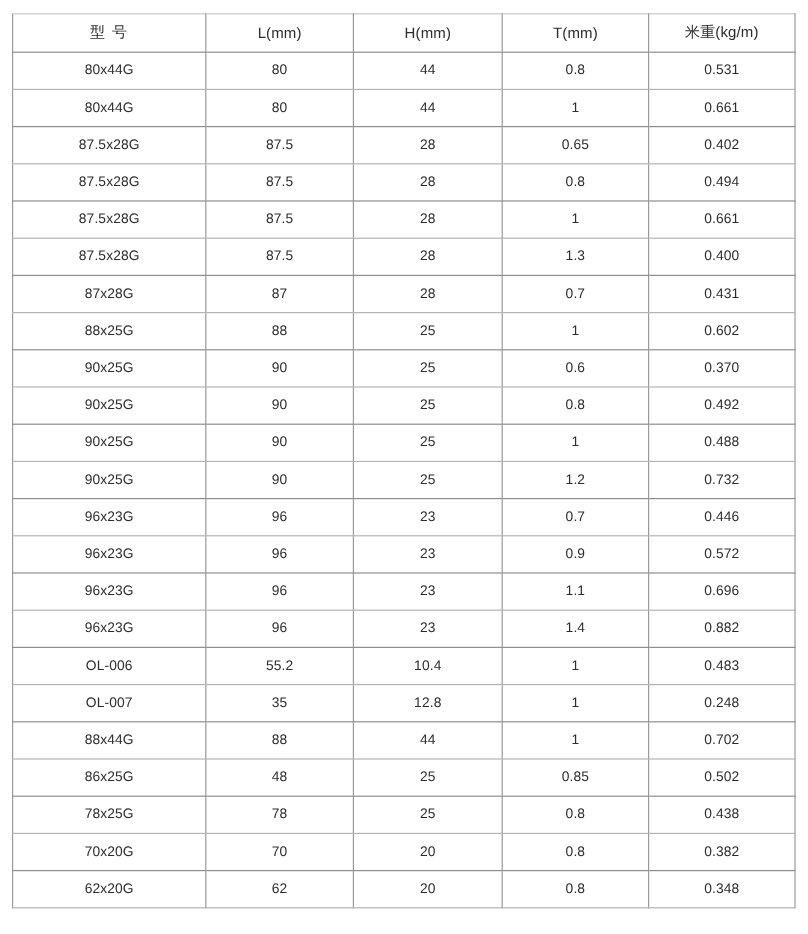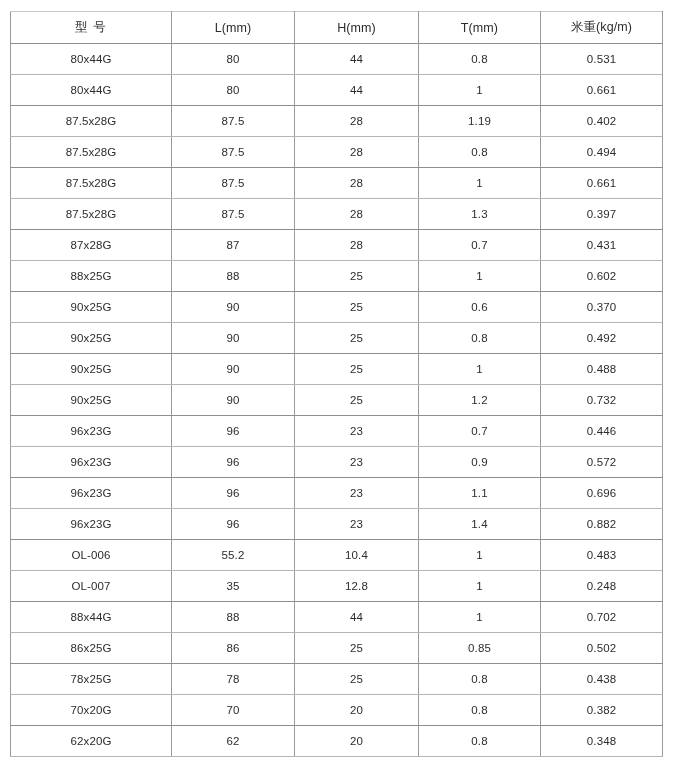--- a/index.html
+++ b/index.html
@@ -103,21 +103,21 @@
           <td>80x44G</td>
           <td>80</td>
           <td>44</td>
           <td>1</td>
           <td>0.661</td>
         </tr>
         <tr>
           <td>87.5x28G</td>
           <td>87.5</td>
           <td>28</td>
-          <td>1.19</td>
+          <td>0.65</td>
           <td>0.402</td>
         </tr>
         <tr>
           <td>87.5x28G</td>
           <td>87.5</td>
           <td>28</td>
           <td>0.8</td>
           <td>0.494</td>
         </tr>
         <tr>
@@ -125,21 +125,21 @@
           <td>87.5</td>
           <td>28</td>
           <td>1</td>
           <td>0.661</td>
         </tr>
         <tr>
           <td>87.5x28G</td>
           <td>87.5</td>
           <td>28</td>
           <td>1.3</td>
-          <td>0.397</td>
+          <td>0.400</td>
         </tr>
         <tr>
           <td>87x28G</td>
           <td>87</td>
           <td>28</td>
           <td>0.7</td>
           <td>0.431</td>
         </tr>
         <tr>
           <td>88x25G</td>
@@ -220,21 +220,21 @@
         </tr>
         <tr>
           <td>88x44G</td>
           <td>88</td>
           <td>44</td>
           <td>1</td>
           <td>0.702</td>
         </tr>
         <tr>
           <td>86x25G</td>
-          <td>86</td>
+          <td>48</td>
           <td>25</td>
           <td>0.85</td>
           <td>0.502</td>
         </tr>
         <tr>
           <td>78x25G</td>
           <td>78</td>
           <td>25</td>
           <td>0.8</td>
           <td>0.438</td>

